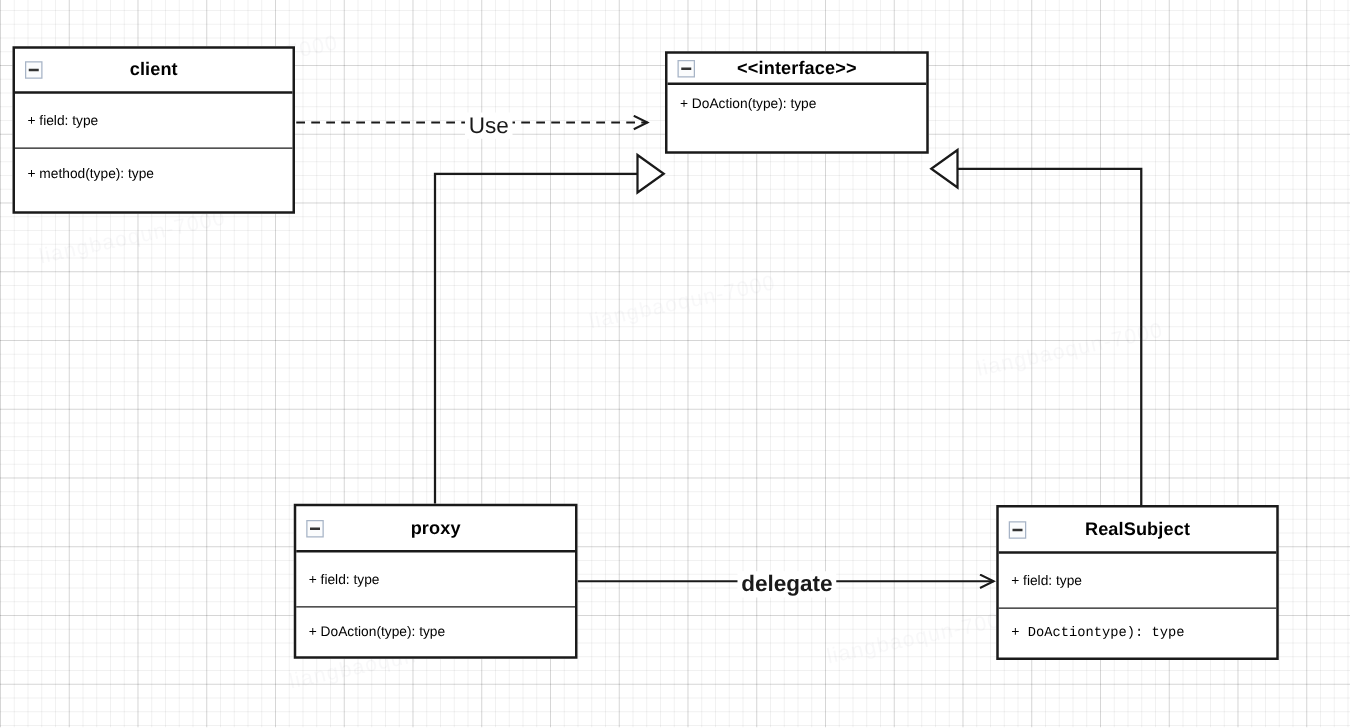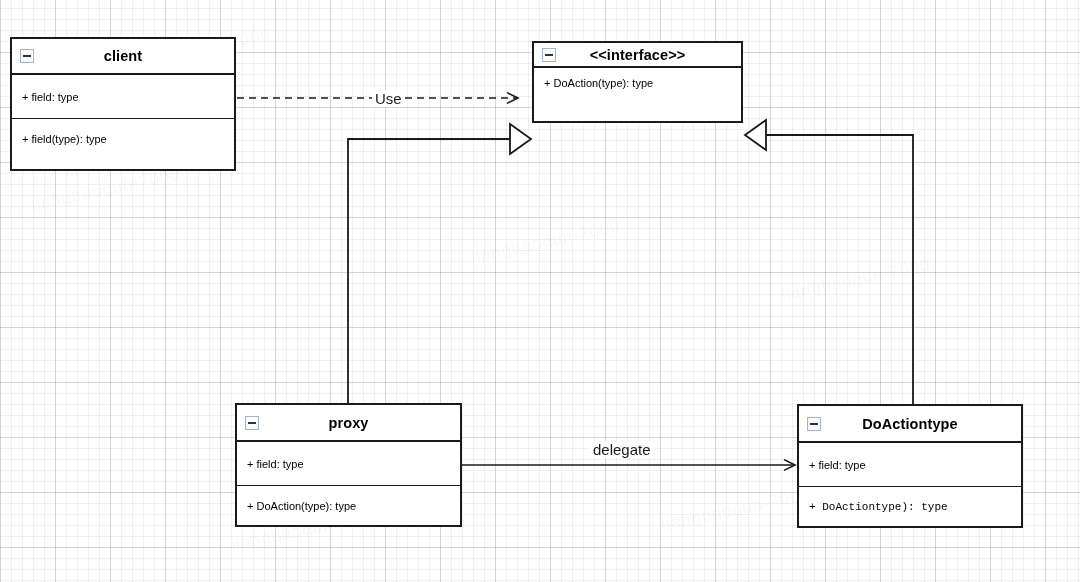--- a/index.html
+++ b/index.html
@@ -87,21 +87,21 @@
     border-bottom: none;
     text-align: right;
   }
   .class-row.tall {
     align-items: flex-start;
     padding-top: 9px;
   }
   .edge-label {
     position: absolute;
     background: #ffffff;
-    font-size: 15px;
+    font-size: 18px;
     color: #1a1a1a;
     padding: 0 3px;
     white-space: nowrap;
     z-index: 6;
     text-align: center;
   }
   .watermark {
     position: absolute;
     color: rgba(120,130,145,0.055);
     font-size: 17px;
@@ -144,31 +144,31 @@
       <path d="M 913,404 L 913,135 L 766,135" fill="none" stroke="#1a1a1a" stroke-width="1.8"></path>
       <path d="M 766,120 L 745,135 L 766,150 Z" fill="#ffffff" stroke="#1a1a1a" stroke-width="1.8" stroke-linejoin="miter"></path>
     </g>
 
     <g>
       <line x1="462" y1="465" x2="795" y2="465" stroke="#1a1a1a" stroke-width="1.6" marker-end="url(#open-arrow)"></line>
     </g>
   </svg>
 
   <div class="edge-label" style="left:372px; top:90px;">Use</div>
-  <div class="edge-label" style="left:590px; top:441px;">delegate</div>
+  <div class="edge-label" style="left:590px; top:457px;font-weight:bold;">delegate</div>
 
   <div class="uml-class" style="left:10px; top:37px; width:226px; height:134px;">
     <div class="class-title" style="height:36px;">
       <span class="collapse-icon">
           <span class="minus"></span>
         </span>
       <span>client</span>
     </div>
     <div class="class-row" style="height:44px;">+ field: type</div>
-    <div class="class-row last" style="height:39px;">+ field(type): type</div>
+    <div class="class-row last" style="height:39px;">+ method(type): type</div>
   </div>
 
   <div class="uml-class" style="left:532px; top:41px; width:211px; height:82px;">
     <div class="class-title" style="height:36px;">
       <span class="collapse-icon">
           <span class="minus"></span>
         </span>
       <span>&lt;&lt;interface&gt;&gt;</span>
     </div>
     <div class="class-row last tall" style="height:74px;">+ DoAction(type): type</div>
@@ -183,19 +183,19 @@
     </div>
     <div class="class-row" style="height:44px;">+ field: type</div>
     <div class="class-row last" style="height:39px;">+ DoAction(type): type</div>
   </div>
 
   <div class="uml-class" style="left:797px; top:404px; width:226px; height:124px;">
     <div class="class-title" style="height:37px;">
       <span class="collapse-icon">
           <span class="minus"></span>
         </span>
-      <span>DoActiontype</span>
+      <span>RealSubject</span>
     </div>
     <div class="class-row" style="height:44px;">+ field: type</div>
     <div class="class-row last" style="height:39px;font-family:Liberation Mono, monospace;">+ DoActiontype): type</div>
   </div>
 
 </div>
 
 </body></html>

